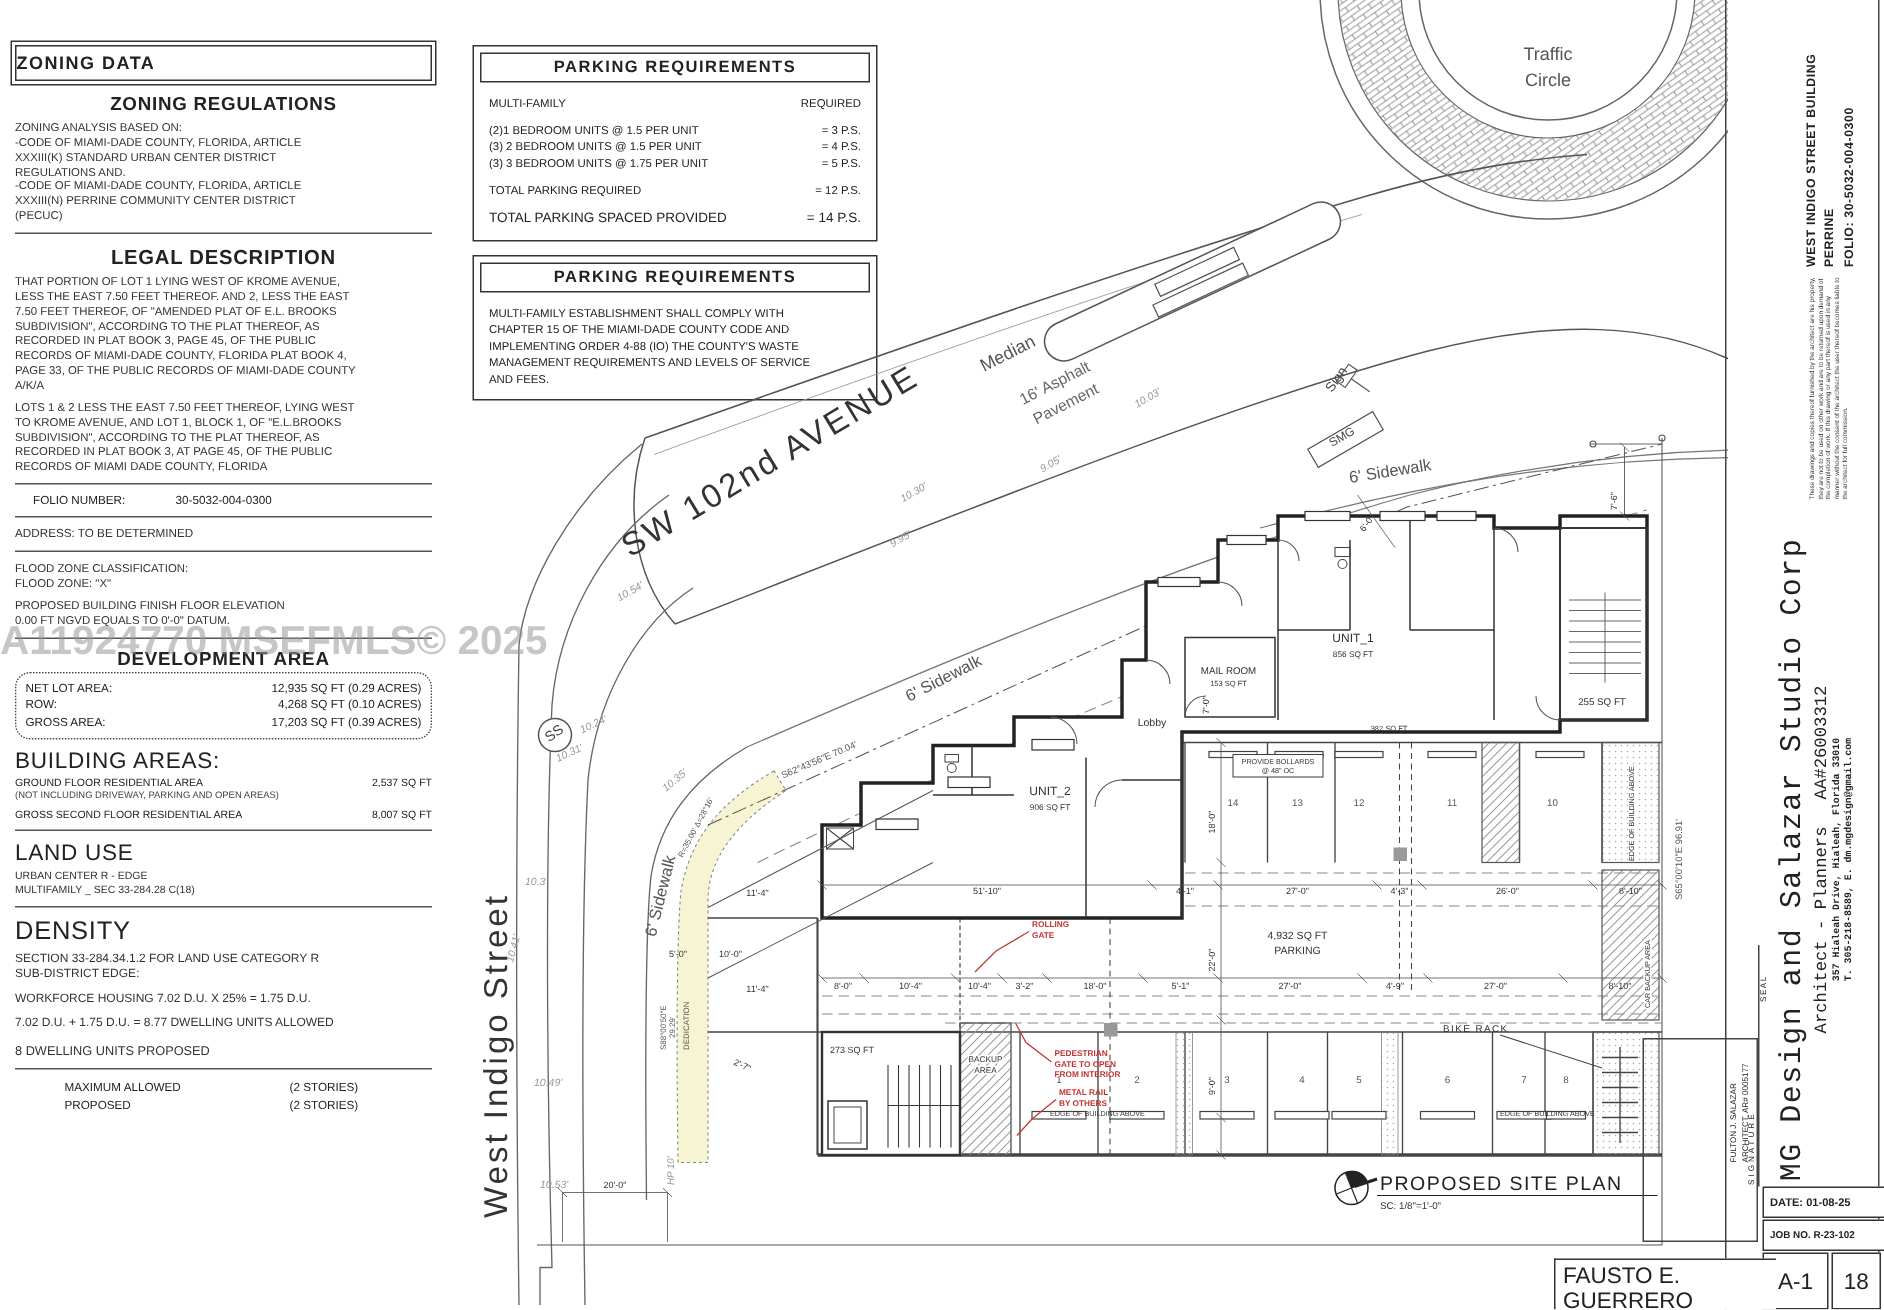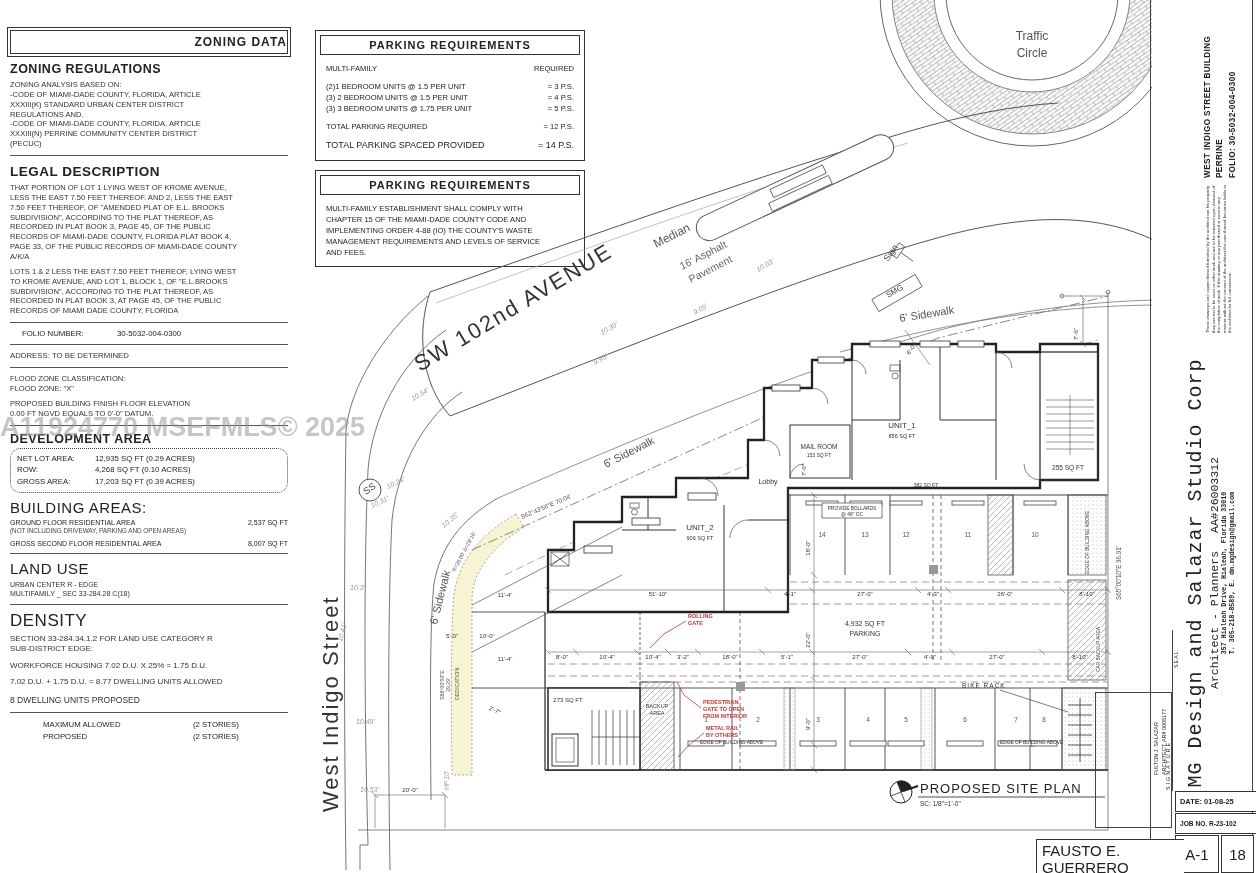--- a/index.html
+++ b/index.html
@@ -2,29 +2,29 @@
 <html><head>
 <meta charset="utf-8">
 <style>
   html,body{margin:0;padding:0;background:#fff;}
   #sheet{position:relative;width:1256px;height:873px;background:#fff;overflow:hidden;
          font-family:"Liberation Sans",sans-serif;color:#222;}
   .abs{position:absolute;}
   
   #left-panel{left:10px;top:30px;width:278px;}
   .boxtitle{border:1.5px solid #333;outline:1px solid #333;outline-offset:2px;
-            text-align:right;font-size:12px;font-weight:bold;padding:4px 0;letter-spacing:1px;}
-  .h-center{font-size:12.5px;font-weight:bold;letter-spacing:.5px;margin:8px 0 4px;}
+            text-align:left;font-size:12px;font-weight:bold;padding:4px 0;letter-spacing:1px;}
+  .h-center{text-align:center;font-size:12.5px;font-weight:bold;letter-spacing:.5px;margin:8px 0 4px;}
   .h-left{font-size:14px;letter-spacing:.5px;margin:6px 0 3px;font-weight:normal;}
   .body-txt{font-size:7.6px;line-height:1.3;white-space:pre-line;color:#333;}
   .rule{border:none;border-top:1px solid #555;margin:6px 0;}
   .kv{display:flex;font-size:7.8px;margin:2px 12px;}
   .kv .k{width:95px;}
   .cloud{border:1.4px dotted #444;border-radius:10px;padding:4px 6px;margin:2px 0 6px;}
-  .cloud .row{display:flex;font-size:7.8px;line-height:1.5;}
+  .cloud .row{display:flex;font-size:7.8px;line-height:1.5;justify-content:space-between;}
   .cloud .row .k{width:78px;}
   .ba-row{display:flex;justify-content:space-between;font-size:7px;margin:3px 0 1px;}
   .ba-note{font-size:6.3px;color:#444;}
   .ht-row{display:flex;font-size:7.8px;line-height:1.6;margin-left:33px;}
   .ht-row .k{width:150px;}
   
   .pbox{position:absolute;border:1.2px solid #333;background:#fff;}
   .pbox .ttl{border:1.2px solid #333;margin:4px;text-align:center;font-size:11px;
              font-weight:bold;letter-spacing:1px;padding:3px 0;}
   .pbox .content{padding:4px 10px 8px;font-size:7.6px;line-height:1.45;}

